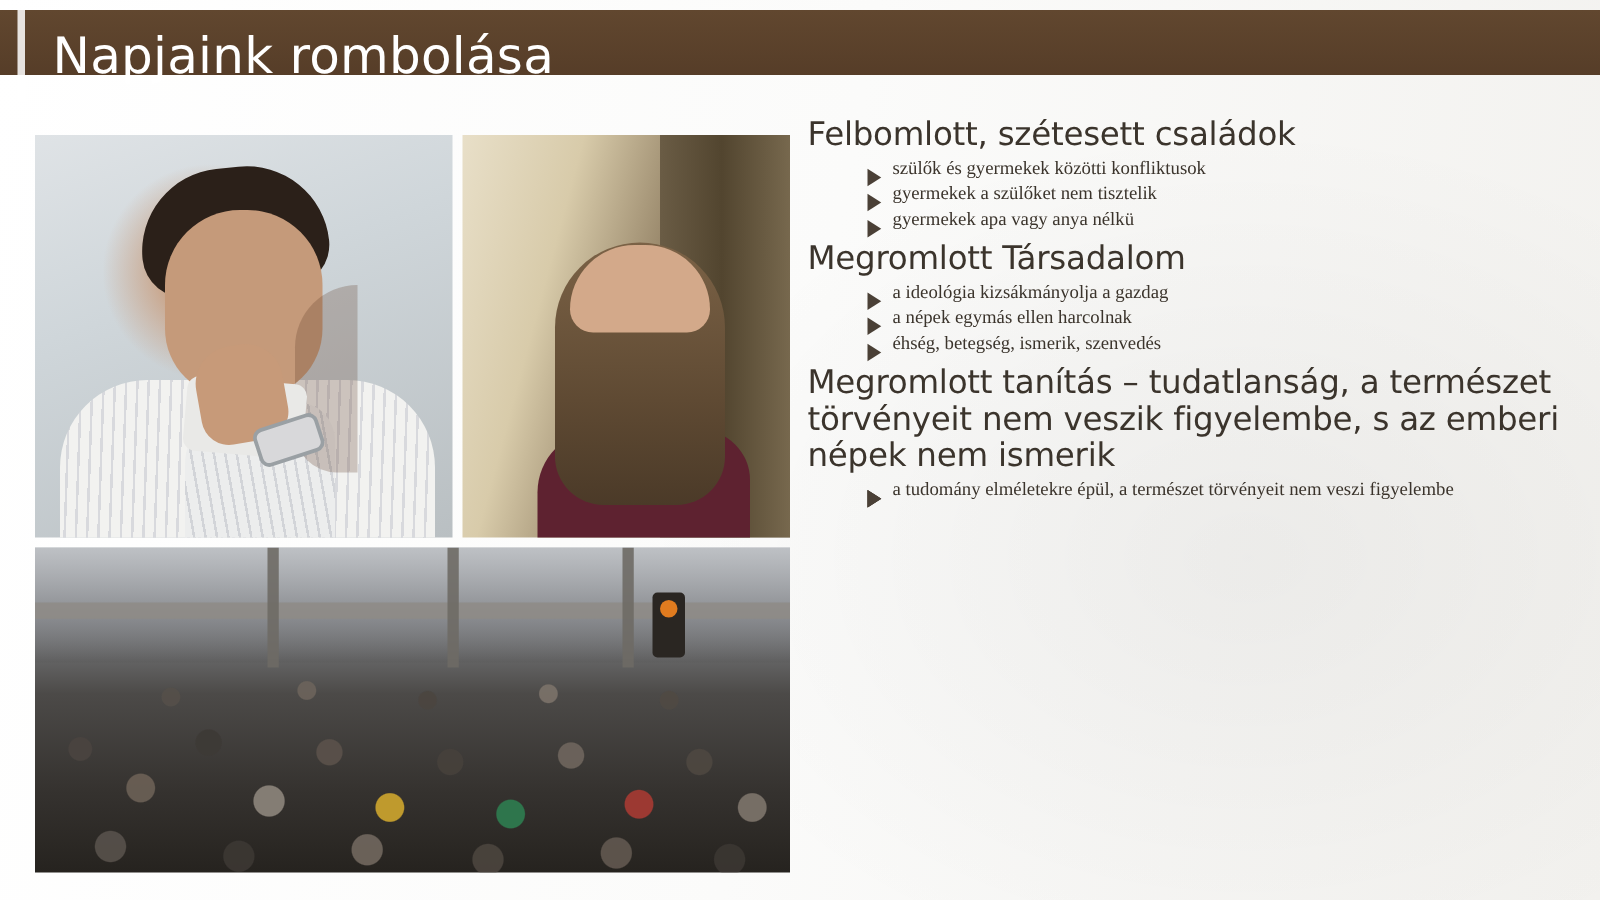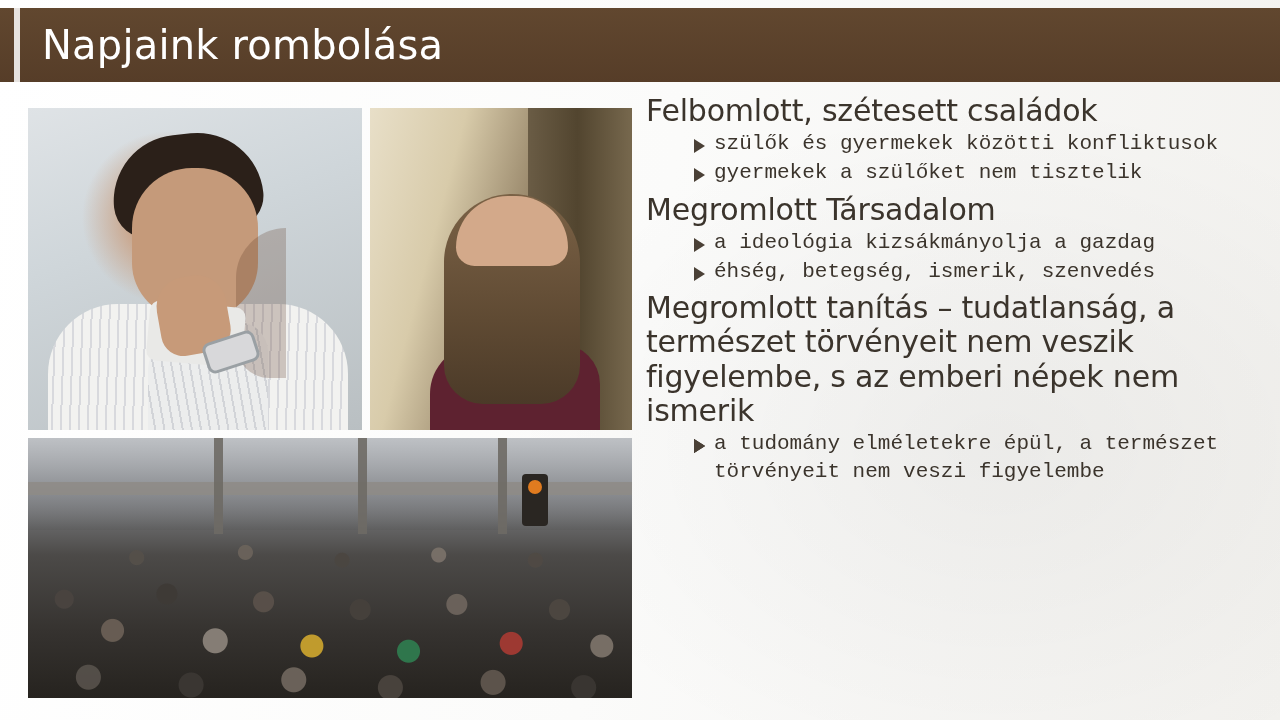--- a/index.html
+++ b/index.html
@@ -31,21 +31,21 @@
       radial-gradient(ellipse 700px 500px at 78% 62%, rgba(0,0,0,0.045), rgba(0,0,0,0) 70%),
       linear-gradient(100deg, #ffffff 0%, #fbfbfa 50%, #f2f1ee 100%);
   }
 
   
   .title-bar {
     position: absolute;
     left: 0;
     top: 8px;
     width: 1280px;
-    height: 74px;
+    height: 52px;
     background: #5c4430;
     background: linear-gradient(180deg, #61472f 0%, #563d28 100%);
   }
   .title-accent {
     position: absolute;
     left: 14px;
     top: 0;
     width: 6px;
     height: 74px;
     background: #ffffff;
@@ -262,36 +262,36 @@
   
   .content {
     position: absolute;
     left: 646px;
     top: 88px;
     width: 616px;
     color: #2f2a24;
   }
   .head {
     font-family: "DejaVu Sans", sans-serif;
-    font-size: 30px;
+    font-size: 26px;
     line-height: 1.14;
     font-weight: 400;
     color: #3b342c;
     margin: 6px 0 2px 0;
     letter-spacing: -0.2px;
   }
   .bullets {
     margin: 0 0 2px 0;
     padding: 0;
     list-style: none;
   }
   .bullet {
     position: relative;
-    font-family: Liberation Mono, monospace;
-    font-size: 21px;
+    font-family: Liberation Serif, serif;
+    font-size: 15px;
     line-height: 1.32;
     color: #3b342c;
     padding-left: 68px;
     margin: 1px 0;
   }
   .bullet .tri {
     position: absolute;
     left: 48px;
     top: 9px;
     width: 0;
@@ -350,30 +350,38 @@
     <div class="head">Felbomlott, szétesett családok</div>
     <ul class="bullets">
       <li class="bullet">
         <span class="tri"></span>
         <span class="txt">szülők és gyermekek közötti konfliktusok</span>
       </li>
       <li class="bullet">
         <span class="tri"></span>
         <span class="txt">gyermekek a szülőket nem tisztelik</span>
       </li>
+      <li class="bullet">
+        <span class="tri"></span>
+        <span class="txt">gyermekek apa vagy anya nélkü</span>
+      </li>
     </ul>
 
     <div class="head">Megromlott Társadalom</div>
     <ul class="bullets">
       <li class="bullet">
         <span class="tri"></span>
         <span class="txt">a ideológia kizsákmányolja a gazdag</span>
       </li>
       <li class="bullet">
         <span class="tri"></span>
+        <span class="txt">a népek egymás ellen harcolnak</span>
+      </li>
+      <li class="bullet">
+        <span class="tri"></span>
         <span class="txt">éhség, betegség, ismerik, szenvedés</span>
       </li>
     </ul>
 
     <div class="head">Megromlott tanítás – tudatlanság, a természet törvényeit nem veszik figyelembe, s az emberi népek nem ismerik</div>
     <ul class="bullets">
       <li class="bullet">
         <span class="tri"></span>
       </li>
       <li class="bullet">

